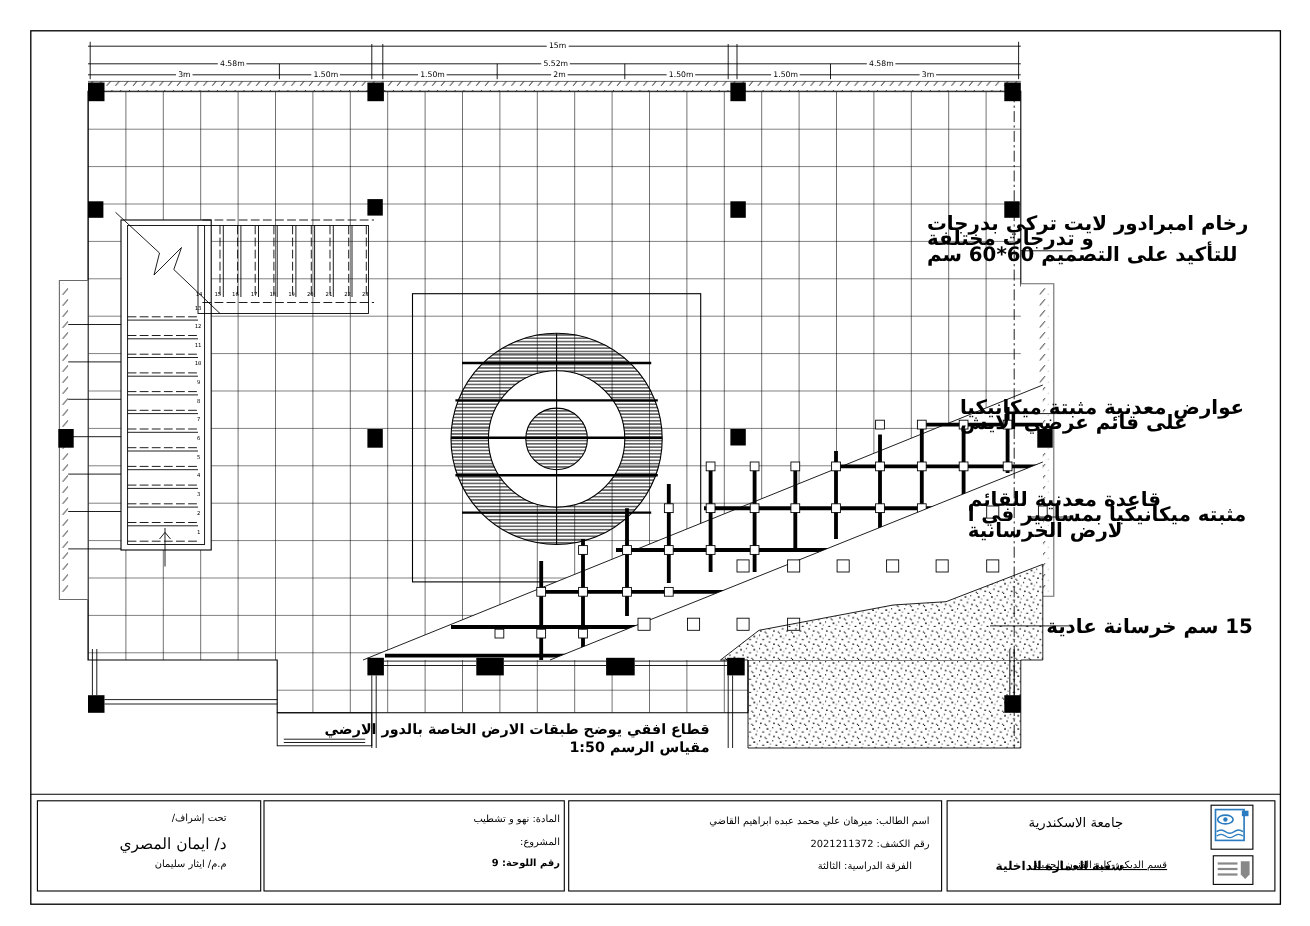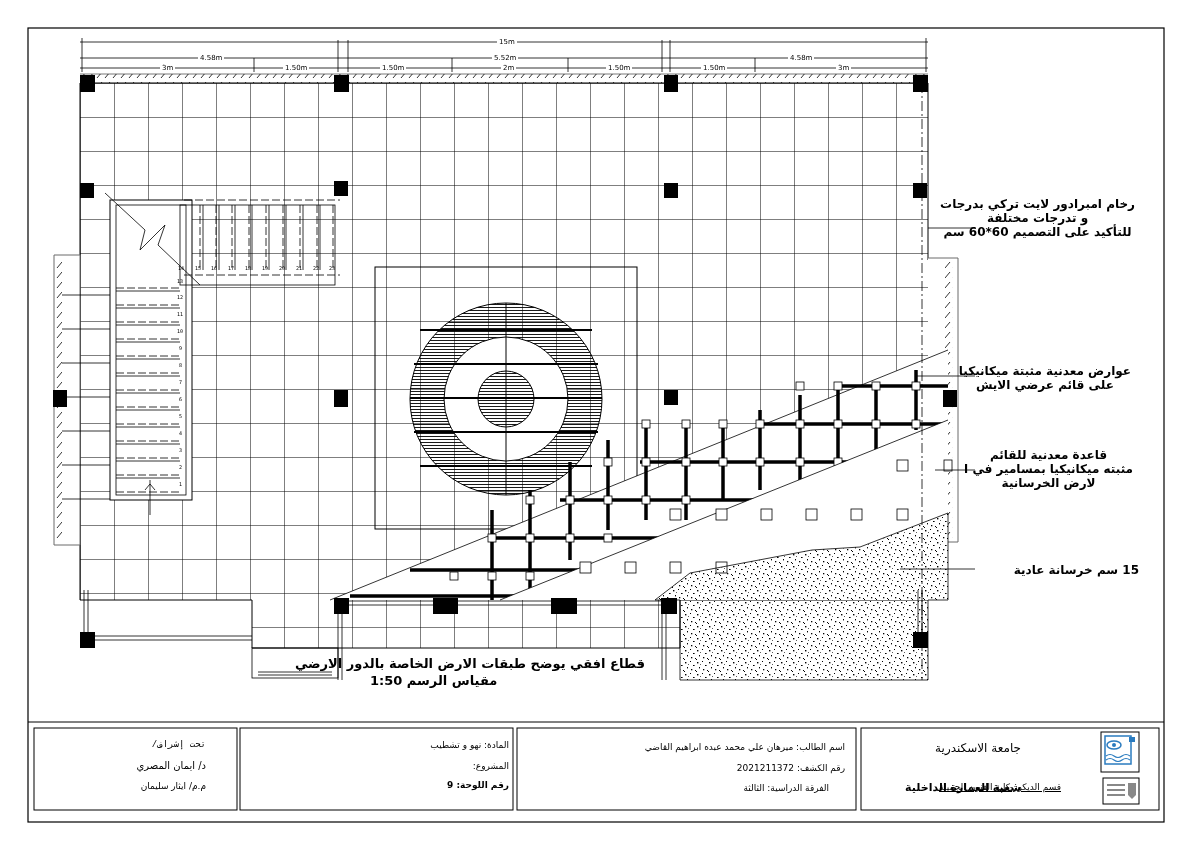--- a/index.html
+++ b/index.html
@@ -1,19 +1,19 @@
 <!DOCTYPE html>
 <html><head>
 <meta charset="utf-8">
 <style>
   html,body{margin:0;padding:0;background:#fff;}
   body{width:1191px;height:842px;position:relative;overflow:hidden;font-family:"DejaVu Sans",sans-serif;color:#000;}
   #sheet{position:absolute;left:0;top:0;width:1191px;height:713px;}
   .ar{direction:rtl;unicode-bidi:plaintext;font-family:"DejaVu Sans",sans-serif;white-space:nowrap;position:absolute;}
-  .note{font-weight:bold;font-size:12px;line-height:14px;text-align:center;}
+  .note{font-weight:bold;font-size:18px;line-height:14px;text-align:left;}
   .dim{position:absolute;font-size:7px;font-family:"DejaVu Sans",sans-serif;background:#fff;padding:0 2px;line-height:8px;}
   .step-num{position:absolute;font-size:5px;font-family:"DejaVu Sans Mono",monospace;line-height:6px;}
 </style>
 </head>
 <body>
 
 <div id="sheet">
 
 <svg width="1191" height="842" viewBox="0 0 1191 842" xmlns="http://www.w3.org/2000/svg" style="position:absolute;left:0;top:0;">
   <defs>
@@ -369,21 +369,21 @@
   <div>لارض الخرسانية</div>
 </div>
 <div class="ar note" style="right:60px;top:364px;">
   <div>عوارض معدنية مثبتة ميكانيكيا</div>
   <div>على قائم عرضي الايش</div>
 </div>
 <div class="ar note" style="right:52px;top:563px;margin-left:14px;">
   <div>15 سم خرسانة عادية</div>
 </div>
 
-<div class="ar" style="left:370px;top:655px;width:275px;text-align:left;font-weight:bold;font-size:13px;line-height:17px;">
+<div class="ar" style="left:370px;top:655px;width:275px;text-align:right;font-weight:bold;font-size:13px;line-height:17px;">
   <div>قطاع افقي يوضح طبقات الارض الخاصة بالدور الارضي</div>
   <div>مقياس الرسم 1:50</div>
 </div>
 
 <div>
   <div class="ar" style="right:170px;top:741px;font-weight:normal;font-size:12px;">جامعة الاسكندرية</div>
   <div class="ar" style="right:130px;top:782px;font-size:9px;text-decoration:underline;">قسم الديكور-كلية الفنون الجميلة</div>
   <div class="ar" style="right:170px;top:781px;font-weight:bold;font-size:11px;">شعبة العمارة الداخلية</div>
 </div>
 
@@ -393,18 +393,18 @@
   <div class="ar" style="right:362px;top:783px;font-size:9px;">الفرقة الدراسية: الثالثة</div>
 </div>
 
 <div>
   <div class="ar" style="right:682px;top:740px;font-size:9px;">المادة: نهو و تشطيب</div>
   <div class="ar" style="right:682px;top:761px;font-size:9px;margin-left:16px;">المشروع:</div>
   <div class="ar" style="right:682px;top:780px;font-size:9px;font-weight:bold;">رقم اللوحة: 9</div>
 </div>
 
 <div>
-  <div class="ar" style="right:985px;top:739px;font-size:9px;font-family:Liberation Mono, monospace;">تحت إشراف/</div>
-  <div class="ar" style="right:985px;top:760px;font-size:10px;">د/ ايمان المصري</div>
+  <div class="ar" style="right:985px;top:739px;font-size:9px;">تحت إشراف/</div>
+  <div class="ar" style="right:985px;top:760px;font-size:14px;">د/ ايمان المصري</div>
   <div class="ar" style="right:985px;top:781px;font-size:9px;">م.م/ ايثار سليمان</div>
 </div>
 
 </div>
 
 </body></html>

